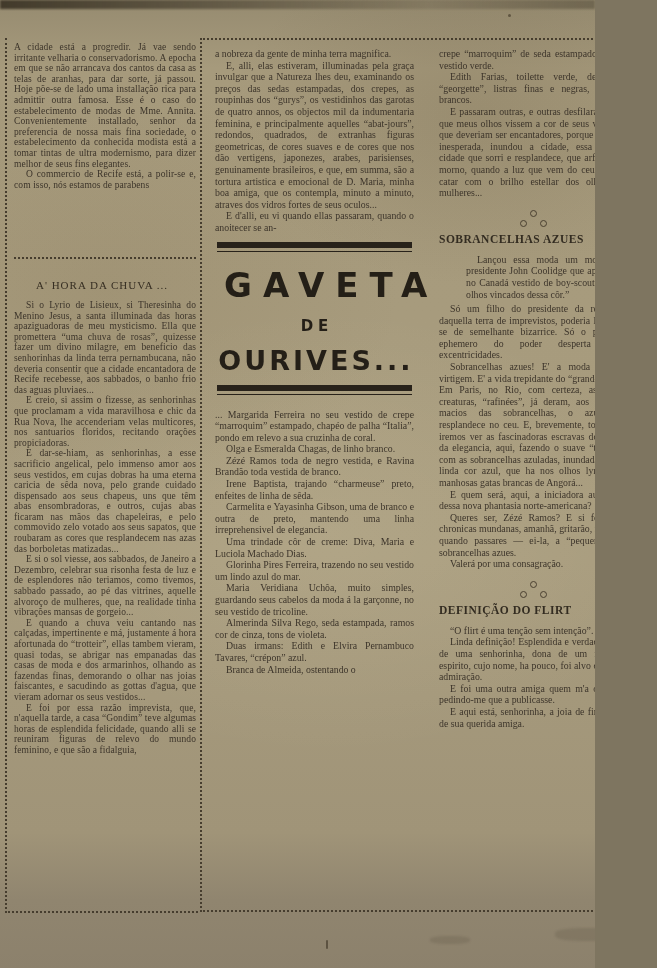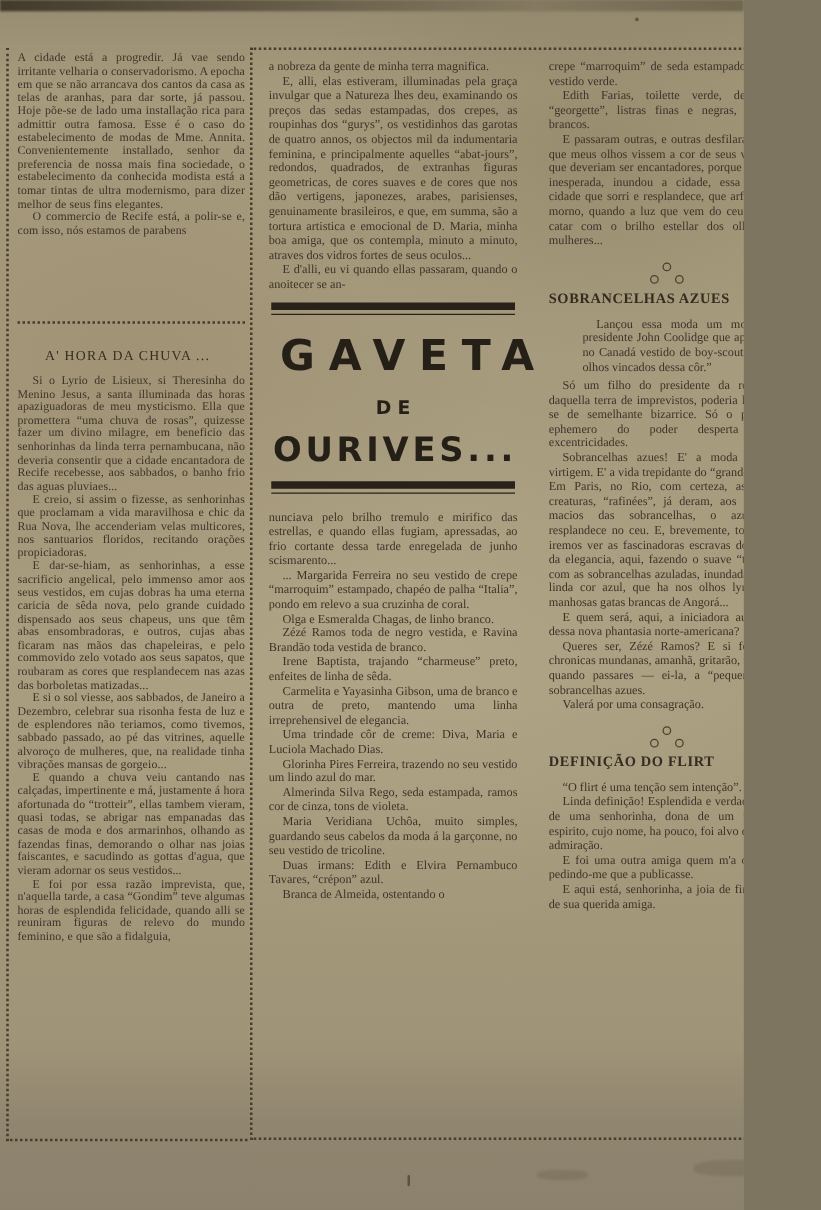--- a/index.html
+++ b/index.html
@@ -108,30 +108,29 @@
         <div class="hl2">DE</div>
         <div class="hl3">OURIVES...</div>
       </div>
 
       <div class="rule rule-bottom">
         <div class="bar"></div>
         <div class="thin"></div>
       </div>
 
       <div class="mid-bottom cont-first">
-          <p class="para">nunciava pelo brilho tremulo e mirifico das estrellas, e quando ellas fugiam, apressadas, ao frio cortante dessa tarde enregelada de junho scismarento...</p>
           <p class="para">... Margarida Ferreira no seu vestido de crepe “marroquim” estampado, chapéo de palha “Italia”, pondo em relevo a sua cruzinha de coral.</p>
           <p class="para">Olga e Esmeralda Chagas, de linho branco.</p>
           <p class="para">Zézé Ramos toda de negro vestida, e Ravina Brandão toda vestida de branco.</p>
           <p class="para">Irene Baptista, trajando “charmeuse” preto, enfeites de linha de sêda.</p>
           <p class="para">Carmelita e Yayasinha Gibson, uma de branco e outra de preto, mantendo uma linha irreprehensivel de elegancia.</p>
           <p class="para">Uma trindade côr de creme: Diva, Maria e Luciola Machado Dias.</p>
           <p class="para">Glorinha Pires Ferreira, trazendo no seu vestido um lindo azul do mar.</p>
+          <p class="para">Maria Veridiana Uchôa, muito simples, guardando seus cabelos da moda á la garçonne, no seu vestido de tricoline.</p>
           <p class="para">Almerinda Silva Rego, seda estampada, ramos cor de cinza, tons de violeta.</p>
-          <p class="para">Maria Veridiana Uchôa, muito simples, guardando seus cabelos da moda á la garçonne, no seu vestido de tricoline.</p>
           <p class="para">Duas irmans: Edith e Elvira Pernambuco Tavares, “crépon” azul.</p>
           <p class="para">Branca de Almeida, ostentando o</p>
         </div>
     </div>
 
     <div class="col col-right">
       <div class="cont-first">
           <p class="para">crepe “marroquim” de seda estampado de seu vestido verde.</p>
           <p class="para">Edith Farias, toilette verde, de crepe “georgette”, listras finas e negras, enfeites brancos.</p>
           <p class="para">E passaram outras, e outras desfilaram, sem que meus olhos vissem a cor de seus vestidos, que deveriam ser encantadores, porque a chuva inesperada, inundou a cidade, essa mesma cidade que sorri e resplandece, que arfa o seio morno, quando a luz que vem do ceu, se vae catar com o brilho estellar dos olhos das mulheres...</p>

